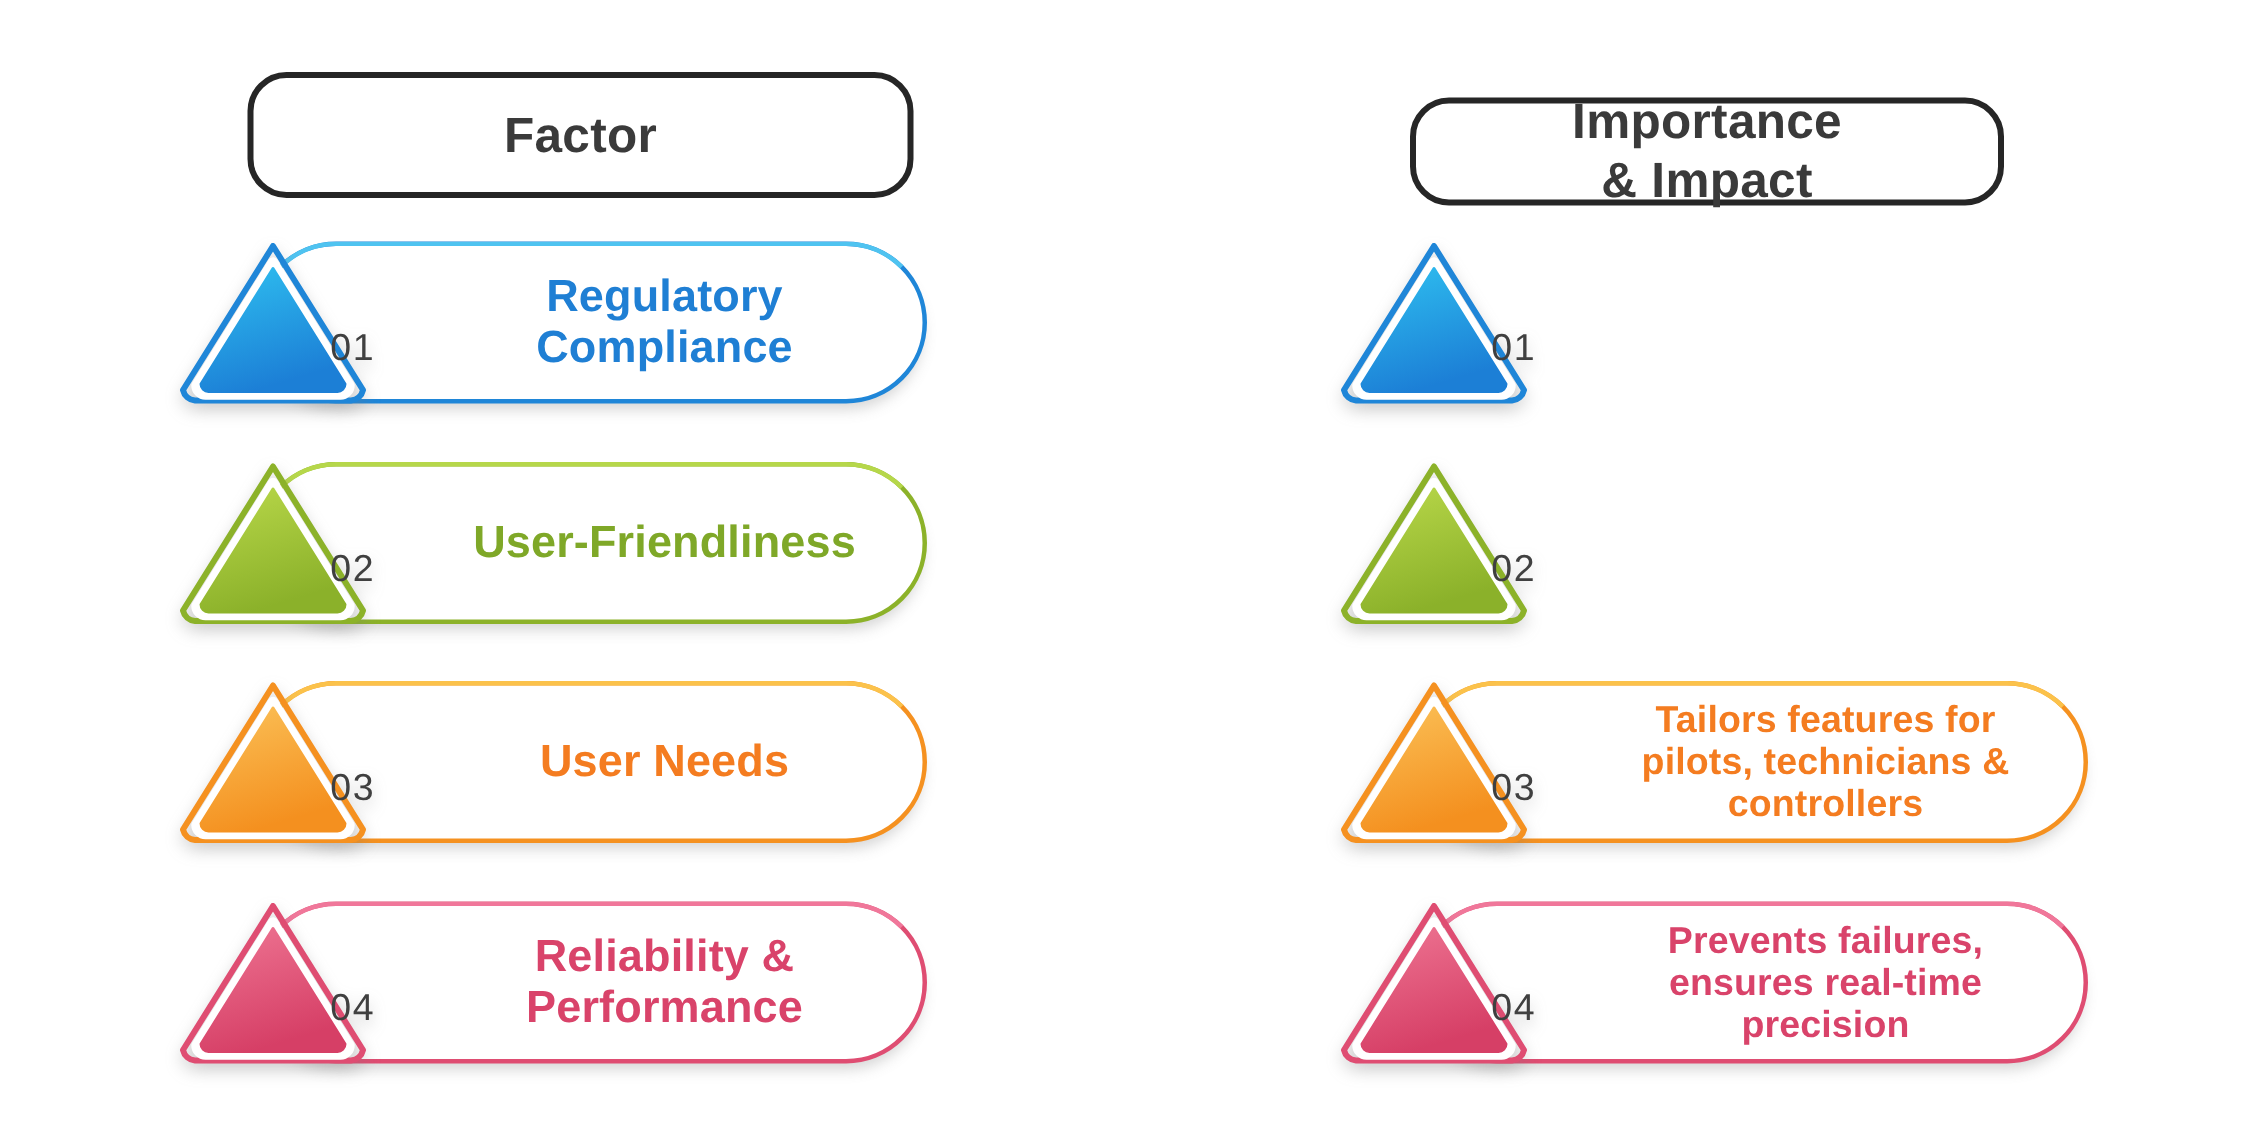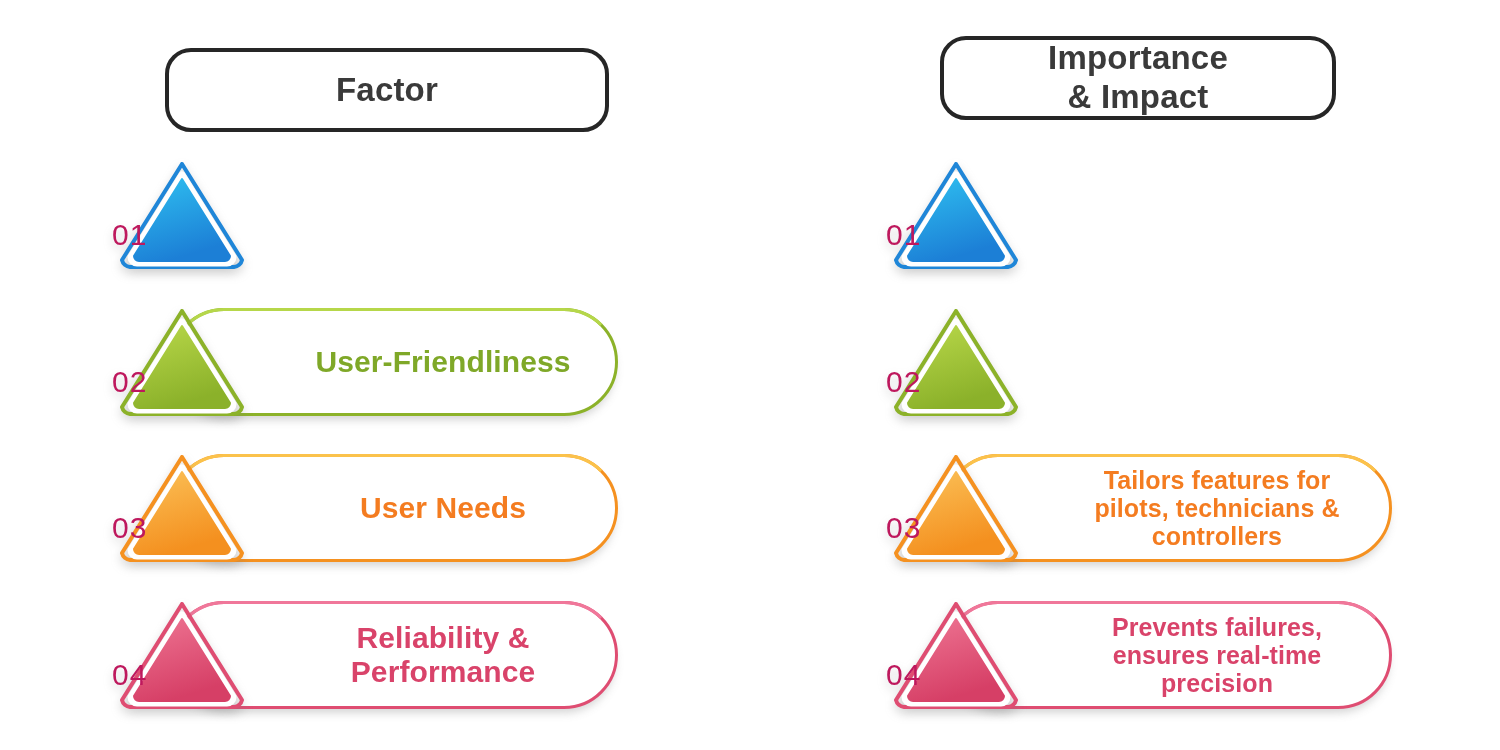--- a/index.html
+++ b/index.html
@@ -25,21 +25,21 @@
   }
   .header-box .htxt{
     font-size:33px;
     font-weight:700;
     color:#3a3a3a;
     line-height:1.18;
     letter-spacing:.2px;
     white-space:pre-line;
   }
   #hdr-left{left:165px;top:48px;width:444px;height:84px;}
-  #hdr-right{left:940px;top:36px;width:396px;height:84px;}
+  #hdr-right{left:940px;top:65px;width:396px;height:72px;}
 
   
   .row{position:absolute;height:120px;}
   .col-left  .row{left:112px;width:506px;}
   .col-right .row{left:886px;width:506px;}
 
   
   .pill{
     position:absolute;
     left:58px;
@@ -84,44 +84,48 @@
     position:absolute;
     left:0;top:0;
     width:140px;height:120px;
     filter:drop-shadow(0 5px 5px rgba(120,120,120,.35));
   }
   .badge svg{display:block;width:140px;height:120px;}
   .badge .num{
     position:absolute;
     left:0;right:2px;
     top:63px;
-    text-align:left;
-    font-size:30px;
+    text-align:right;
+    font-size:25px;
     font-weight:400;
-    color:#be185d;
+    color:#404040;
     letter-spacing:1px;
     pointer-events:none;
   }
 </style>
 </head>
 <body>
 
 <div class="canvas">
 
   <div class="header-box" id="hdr-left">
     <div class="htxt">Factor</div>
   </div>
 
   <div class="header-box" id="hdr-right">
     <div class="htxt">Importance
 &amp; Impact</div>
   </div>
 
   <div class="col-left">
     <div class="row" id="L0" style="top: 155px;">
+      <div class="pill" style="--stroke: #1F86D8; --stroke-light: #4FC3F0; --text: #1F7FD4;">
+        <div class="pill-text">Regulatory
+Compliance</div>
+      </div>
       <div class="badge">
         <svg viewBox="0 0 140 120" aria-hidden="true">
             <defs>
               <linearGradient id="gL0" x1="0" y1="0" x2="0.35" y2="1">
                 <stop offset="0%" stop-color="#2FC0F0"></stop>
                 <stop offset="100%" stop-color="#1C7FD6"></stop>
               </linearGradient>
             </defs>
             <path d="M 70 9 L 130 105 A 9 9 0 0 1 122 112 L 18 112 A 9 9 0 0 1 10 105 Z" fill="none" stroke="#1F86D8" stroke-width="4" stroke-linejoin="round"></path>
             <path d="M 70 20 L 121 102 A 6 6 0 0 1 115 108 L 25 108 A 6 6 0 0 1 19 102 Z" fill="none" stroke="#ffffff" stroke-width="7" stroke-linejoin="round"></path>

